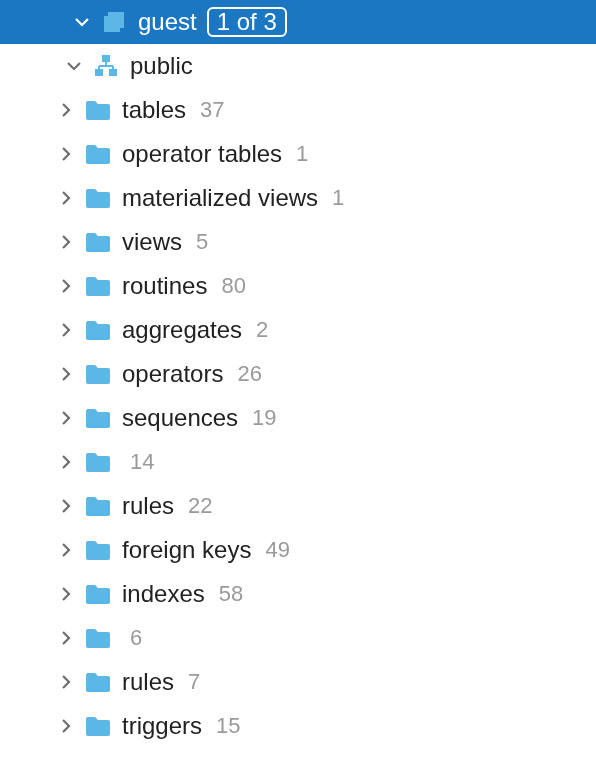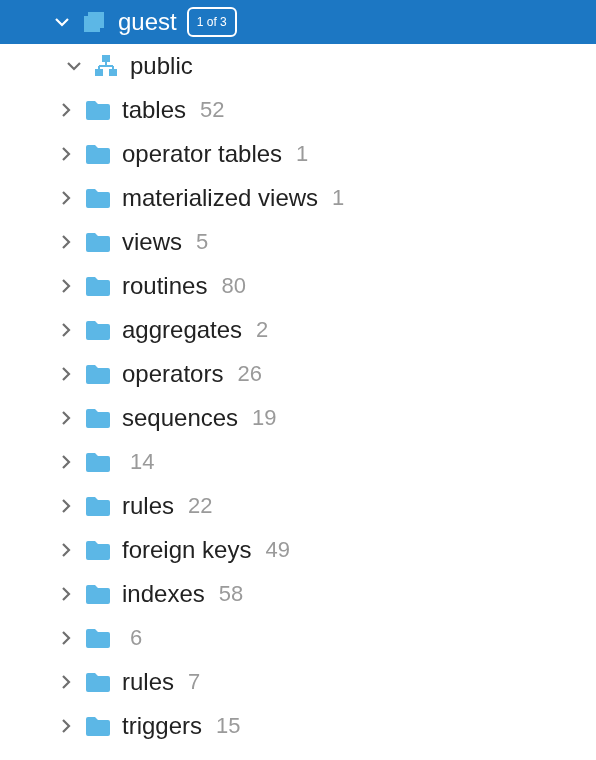--- a/index.html
+++ b/index.html
@@ -14,27 +14,27 @@
     display: flex;
     align-items: center;
     height: 44px;
     padding-left: 8px;
     cursor: default;
     user-select: none;
   }
   .row.header {
     background: #1C77C3;
     color: #ffffff;
-    padding-left: 52px;
+    padding-left: 72px;
   }
   .row.header .badge {
     border: 2px solid #ffffff;
     border-radius: 6px;
     padding: 0 8px;
-    font-size: 12px;
+    font-size: 24px;
     line-height: 26px;
     margin-left: 10px;
     color: #ffffff;
   }
   .row .label { margin-left: 6px; }
   .row .count { margin-left: 14px; color: #9a9a9a; font-size: 22px; }
   .row.header .label { margin-left: 6px; }
 
   .chevron {
     width: 20px;
@@ -108,21 +108,21 @@
         <svg width="14" height="16" viewBox="0 0 14 16">
           <path d="M4 2 L10 8 L4 14" fill="none" stroke="#6f6f6f" stroke-width="2.2"></path>
         </svg>
       </span>
       <span class="icon folder-icon">
         <svg width="26" height="22" viewBox="0 0 26 22">
   <path class="folder-fill" d="M1 4 Q1 2 3 2 L10 2 L13 5 L23 5 Q25 5 25 7 L25 19 Q25 21 23 21 L3 21 Q1 21 1 19 Z"></path>
 </svg>
       </span>
       <span class="label">tables</span>
-      <span class="count">52</span>
+      <span class="count">37</span>
     </div>
     <div class="row indent-2">
       <span class="chevron">
         <svg width="14" height="16" viewBox="0 0 14 16">
           <path d="M4 2 L10 8 L4 14" fill="none" stroke="#6f6f6f" stroke-width="2.2"></path>
         </svg>
       </span>
       <span class="icon folder-icon">
         <svg width="26" height="22" viewBox="0 0 26 22">
   <path class="folder-fill" d="M1 4 Q1 2 3 2 L10 2 L13 5 L23 5 Q25 5 25 7 L25 19 Q25 21 23 21 L3 21 Q1 21 1 19 Z"></path>

